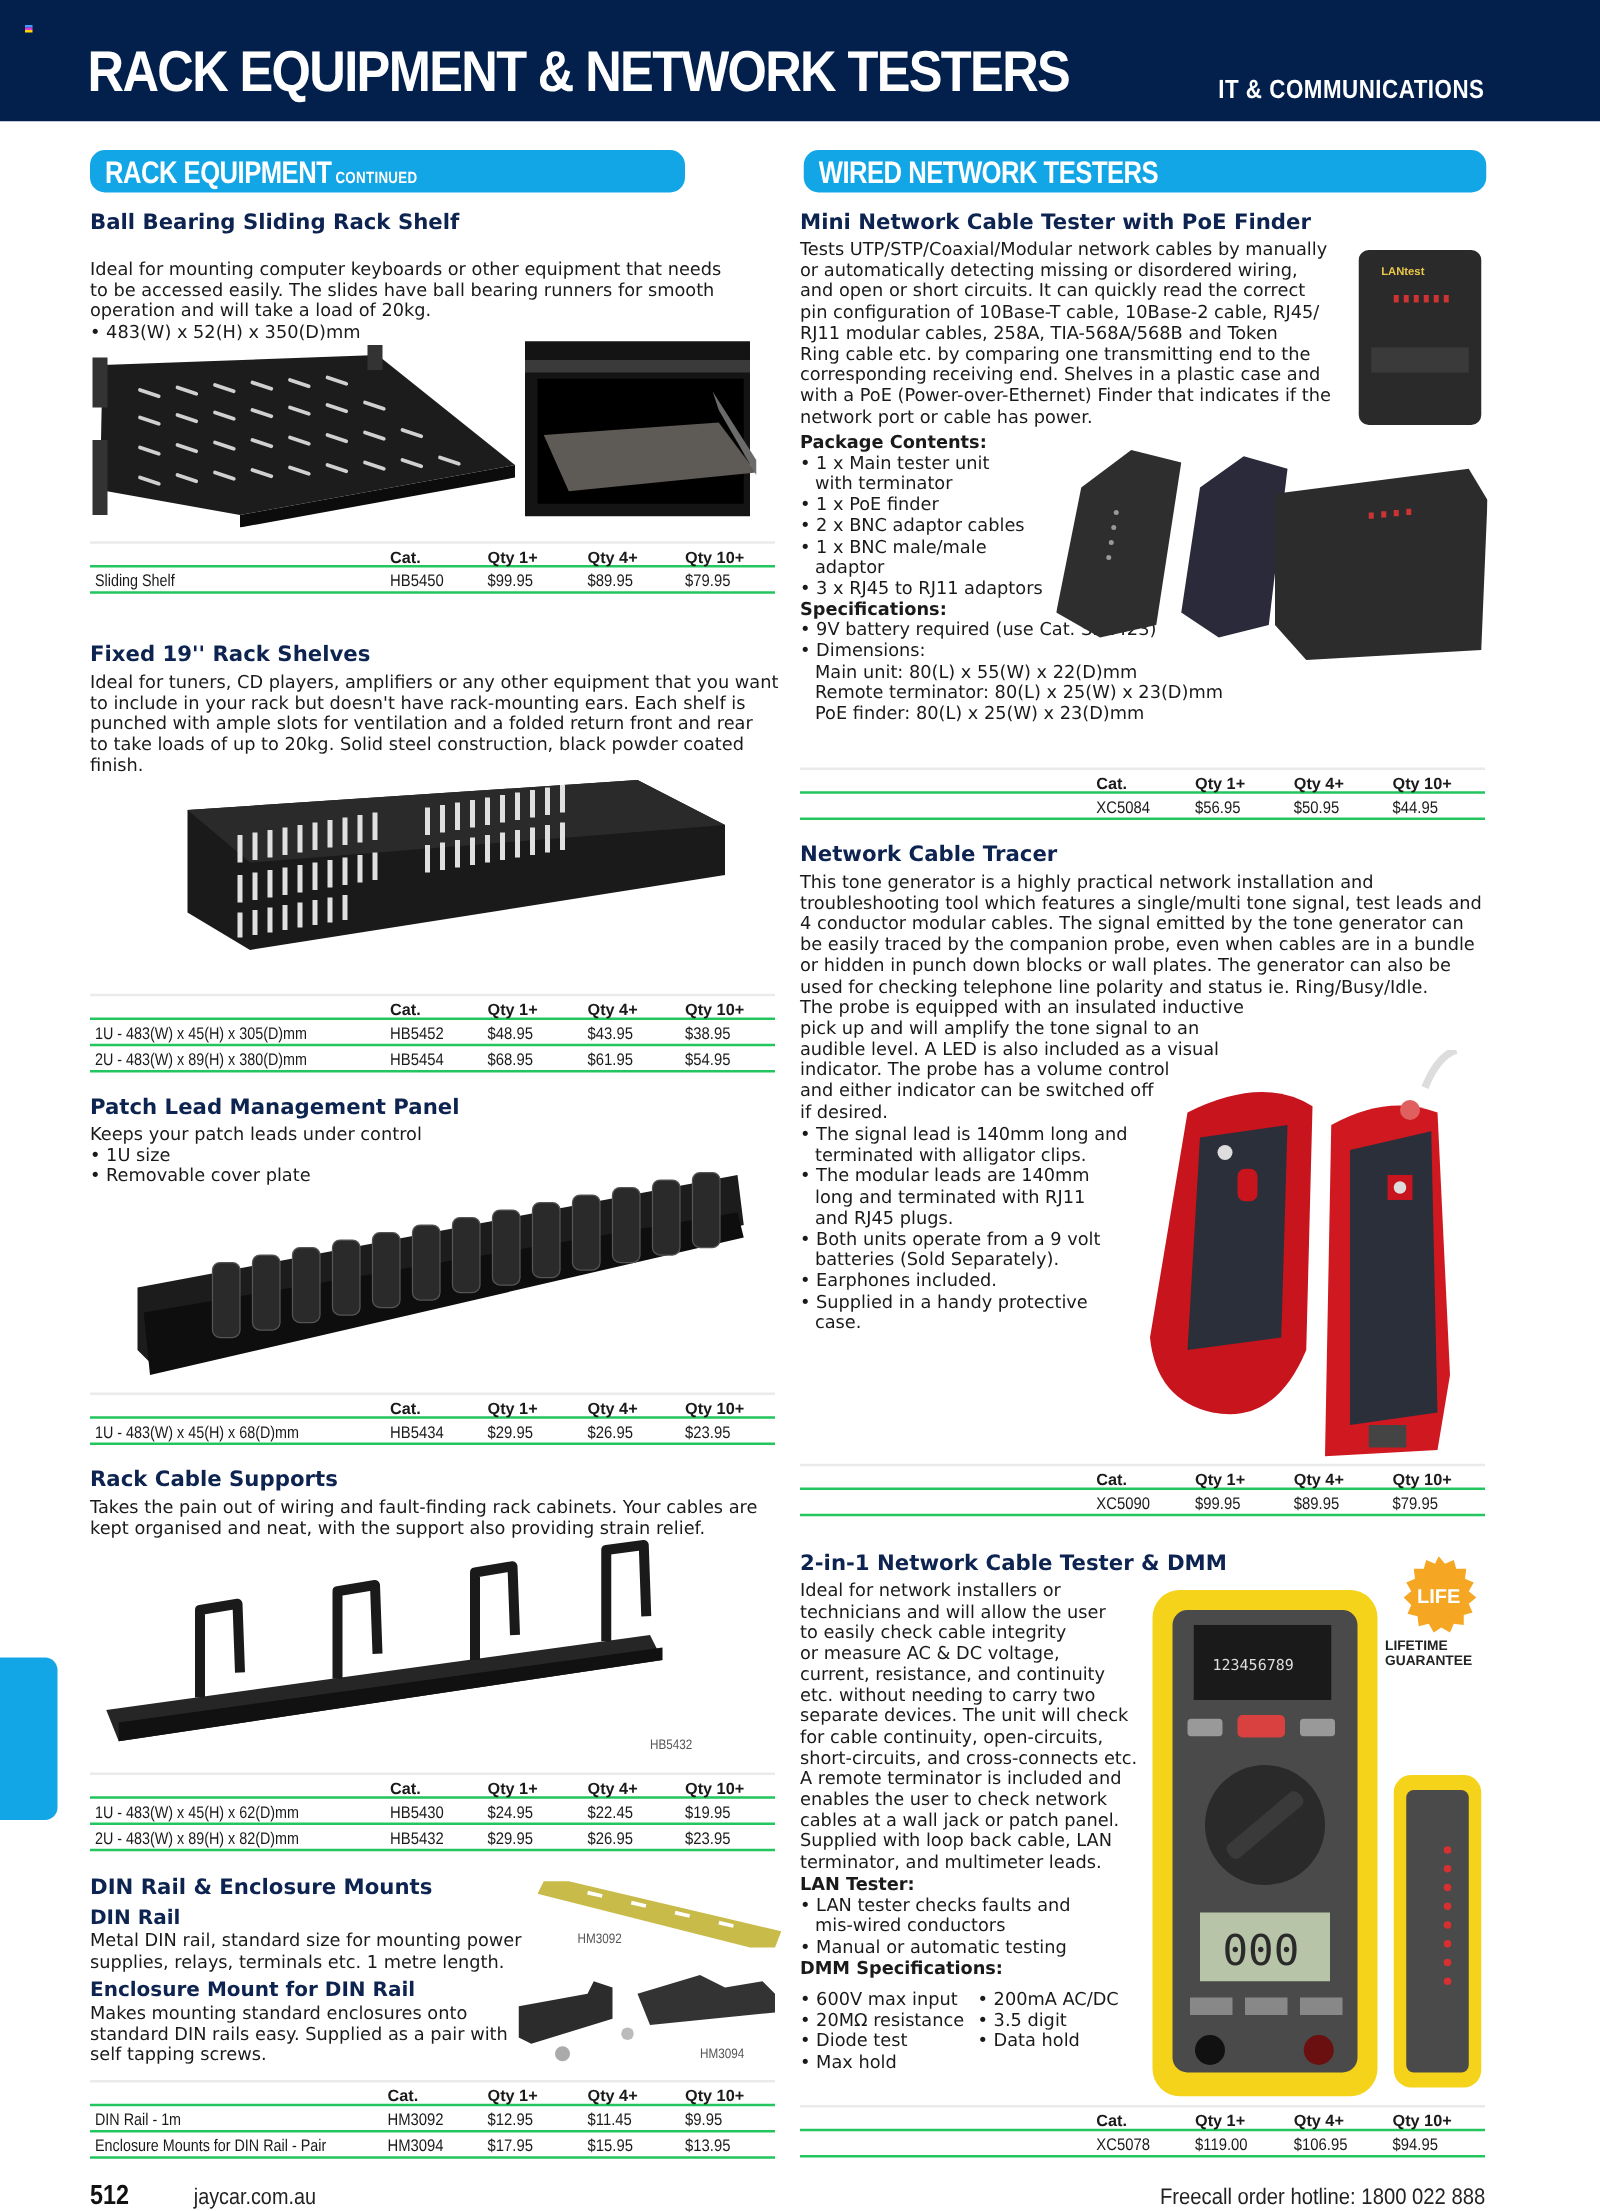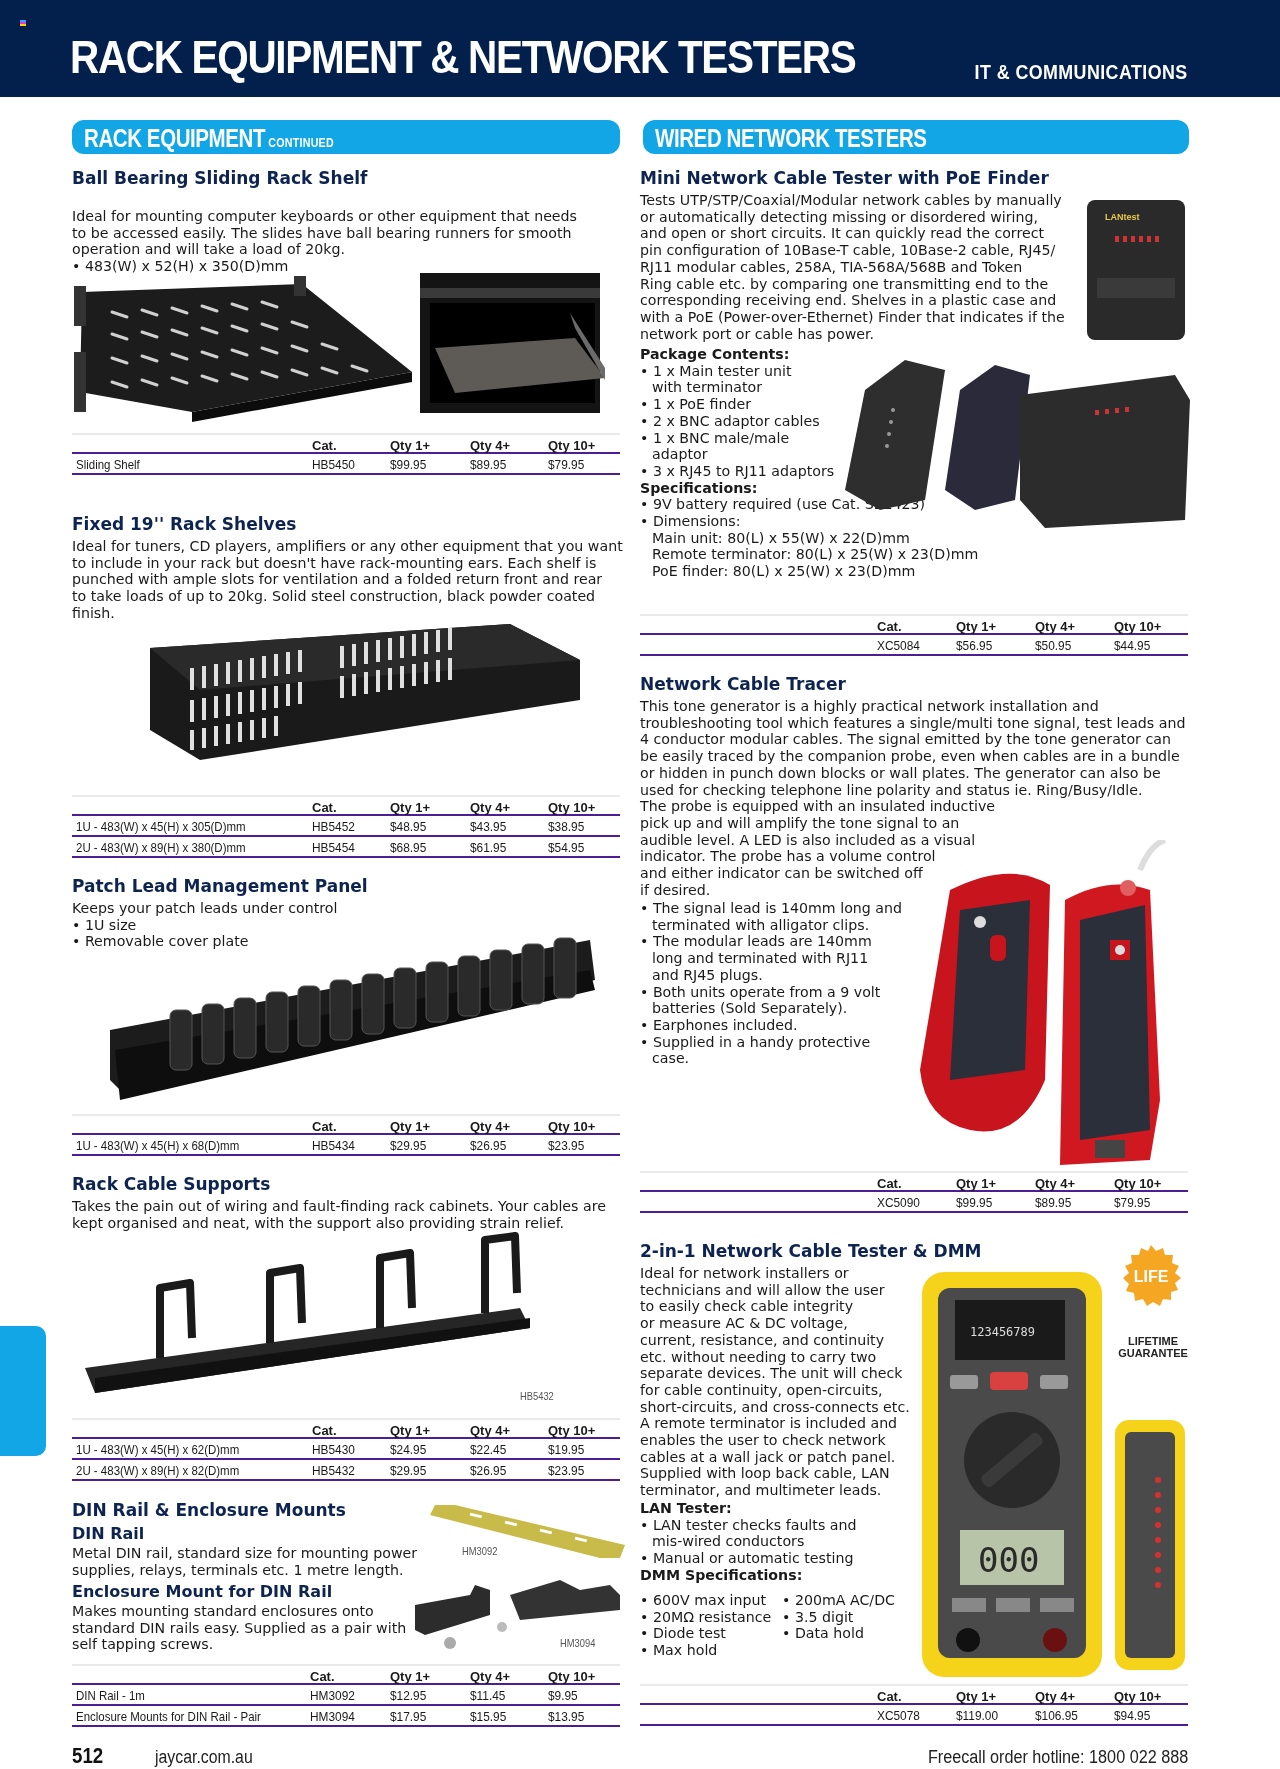--- a/index.html
+++ b/index.html
@@ -19,53 +19,53 @@
   .banner .b-sub { font-size: 13px; letter-spacing: 0.3px; margin-left: 4px; }
 
   .prod-title { position: absolute; font-family: "DejaVu Sans", sans-serif; font-weight: bold; font-size: 17px; color: #0d2350; white-space: nowrap; }
   .prod-sub { position: absolute; font-weight: bold; font-size: 16px; color: #0d2350; white-space: nowrap; }
   .para { position: absolute; font-size: 14.2px; line-height: 16.7px; color: #1a1a1a; }
   .para p { white-space: nowrap; }
   .para .hd { font-weight: bold; }
   .para .ind { padding-left: 12px; }
 
   .ptable { position: absolute; border-collapse: collapse; font-family: "Liberation Sans", sans-serif; font-size: 13.5px; }
-  .ptable .row { position: relative; height: 21px; border-bottom: 2px solid #4c1d95; }
+  .ptable .row { position: relative; height: 21px; border-bottom: 2px solid #22c55e; }
   .ptable .row.top { border-top: 2px solid #eaeaea; }
   .ptable .cell { position: absolute; top: 3px; white-space: nowrap; }
   .ptable .hdr .cell { font-weight: bold; font-size: 13px; }
   .ptable .desc { transform: scaleX(0.85); transform-origin: left top; }
   .ptable .val { transform: scaleX(0.88); transform-origin: left top; }
 
   .img { position: absolute; }
   .caption { position: absolute; font-family: "Liberation Sans", sans-serif; font-size: 11px; color: #555; transform: scaleX(0.85); transform-origin: left top; }
 
   .footer-page { position: absolute; left: 72px; top: 1743px; font-family: "Liberation Sans", sans-serif; font-weight: bold; font-size: 22px; color: #111; transform: scaleX(0.85); transform-origin: left top; }
   .footer-url { position: absolute; left: 155px; top: 1747px; font-family: "Liberation Sans", sans-serif; font-size: 18px; color: #222; transform: scaleX(0.88); transform-origin: left top; }
   .footer-hotline { position: absolute; right: 92px; top: 1747px; font-family: "Liberation Sans", sans-serif; font-size: 18px; color: #222; transform: scaleX(0.9); transform-origin: right top; white-space: nowrap; }
 
   .life-badge { position: absolute; left: 1120px; top: 1245px; width: 62px; height: 62px; }
-  .life-text { position: absolute; left: 1108px; top: 1311px; width: 90px; text-align: center; font-family: "Liberation Sans", sans-serif; font-weight: bold; font-size: 11px; line-height: 12px; color: #222; margin-top: 24px; }
+  .life-text { position: absolute; left: 1108px; top: 1311px; width: 90px; font-family: "Liberation Sans", sans-serif; font-weight: bold; font-size: 11px; line-height: 12px; color: #222; }
 </style>
 </head>
 <body>
 
 <div class="header">
   <div class="reg">
     <i style="background:#3aa0ff"></i>
       <i style="background:#e23ad6"></i>
       <i style="background:#ffd400"></i>
   </div>
   <div class="page-title">RACK EQUIPMENT &amp; NETWORK TESTERS</div>
   <div class="section-tag">IT &amp; COMMUNICATIONS</div>
 </div>
 
 <div class="side-tab"></div>
 
-<div class="banner" style="left:72px; top:120px; width:548px;">
+<div class="banner" style="left:72px; top:120px; width:476px;">
   <div class="b-main"><span>RACK EQUIPMENT</span><span class="b-sub">CONTINUED</span></div>
 </div>
 
 <div class="banner" style="left:643px; top:120px; width:546px;">
   <div class="b-main">WIRED NETWORK TESTERS</div>
 </div>
 
 <div class="prod-title" style="left:72px; top:168px;">Ball Bearing Sliding Rack Shelf</div>
 <div class="para" style="left:72px; top:192px;margin-top:16px;">
   <p>Ideal for mounting computer keyboards or other equipment that needs</p>

